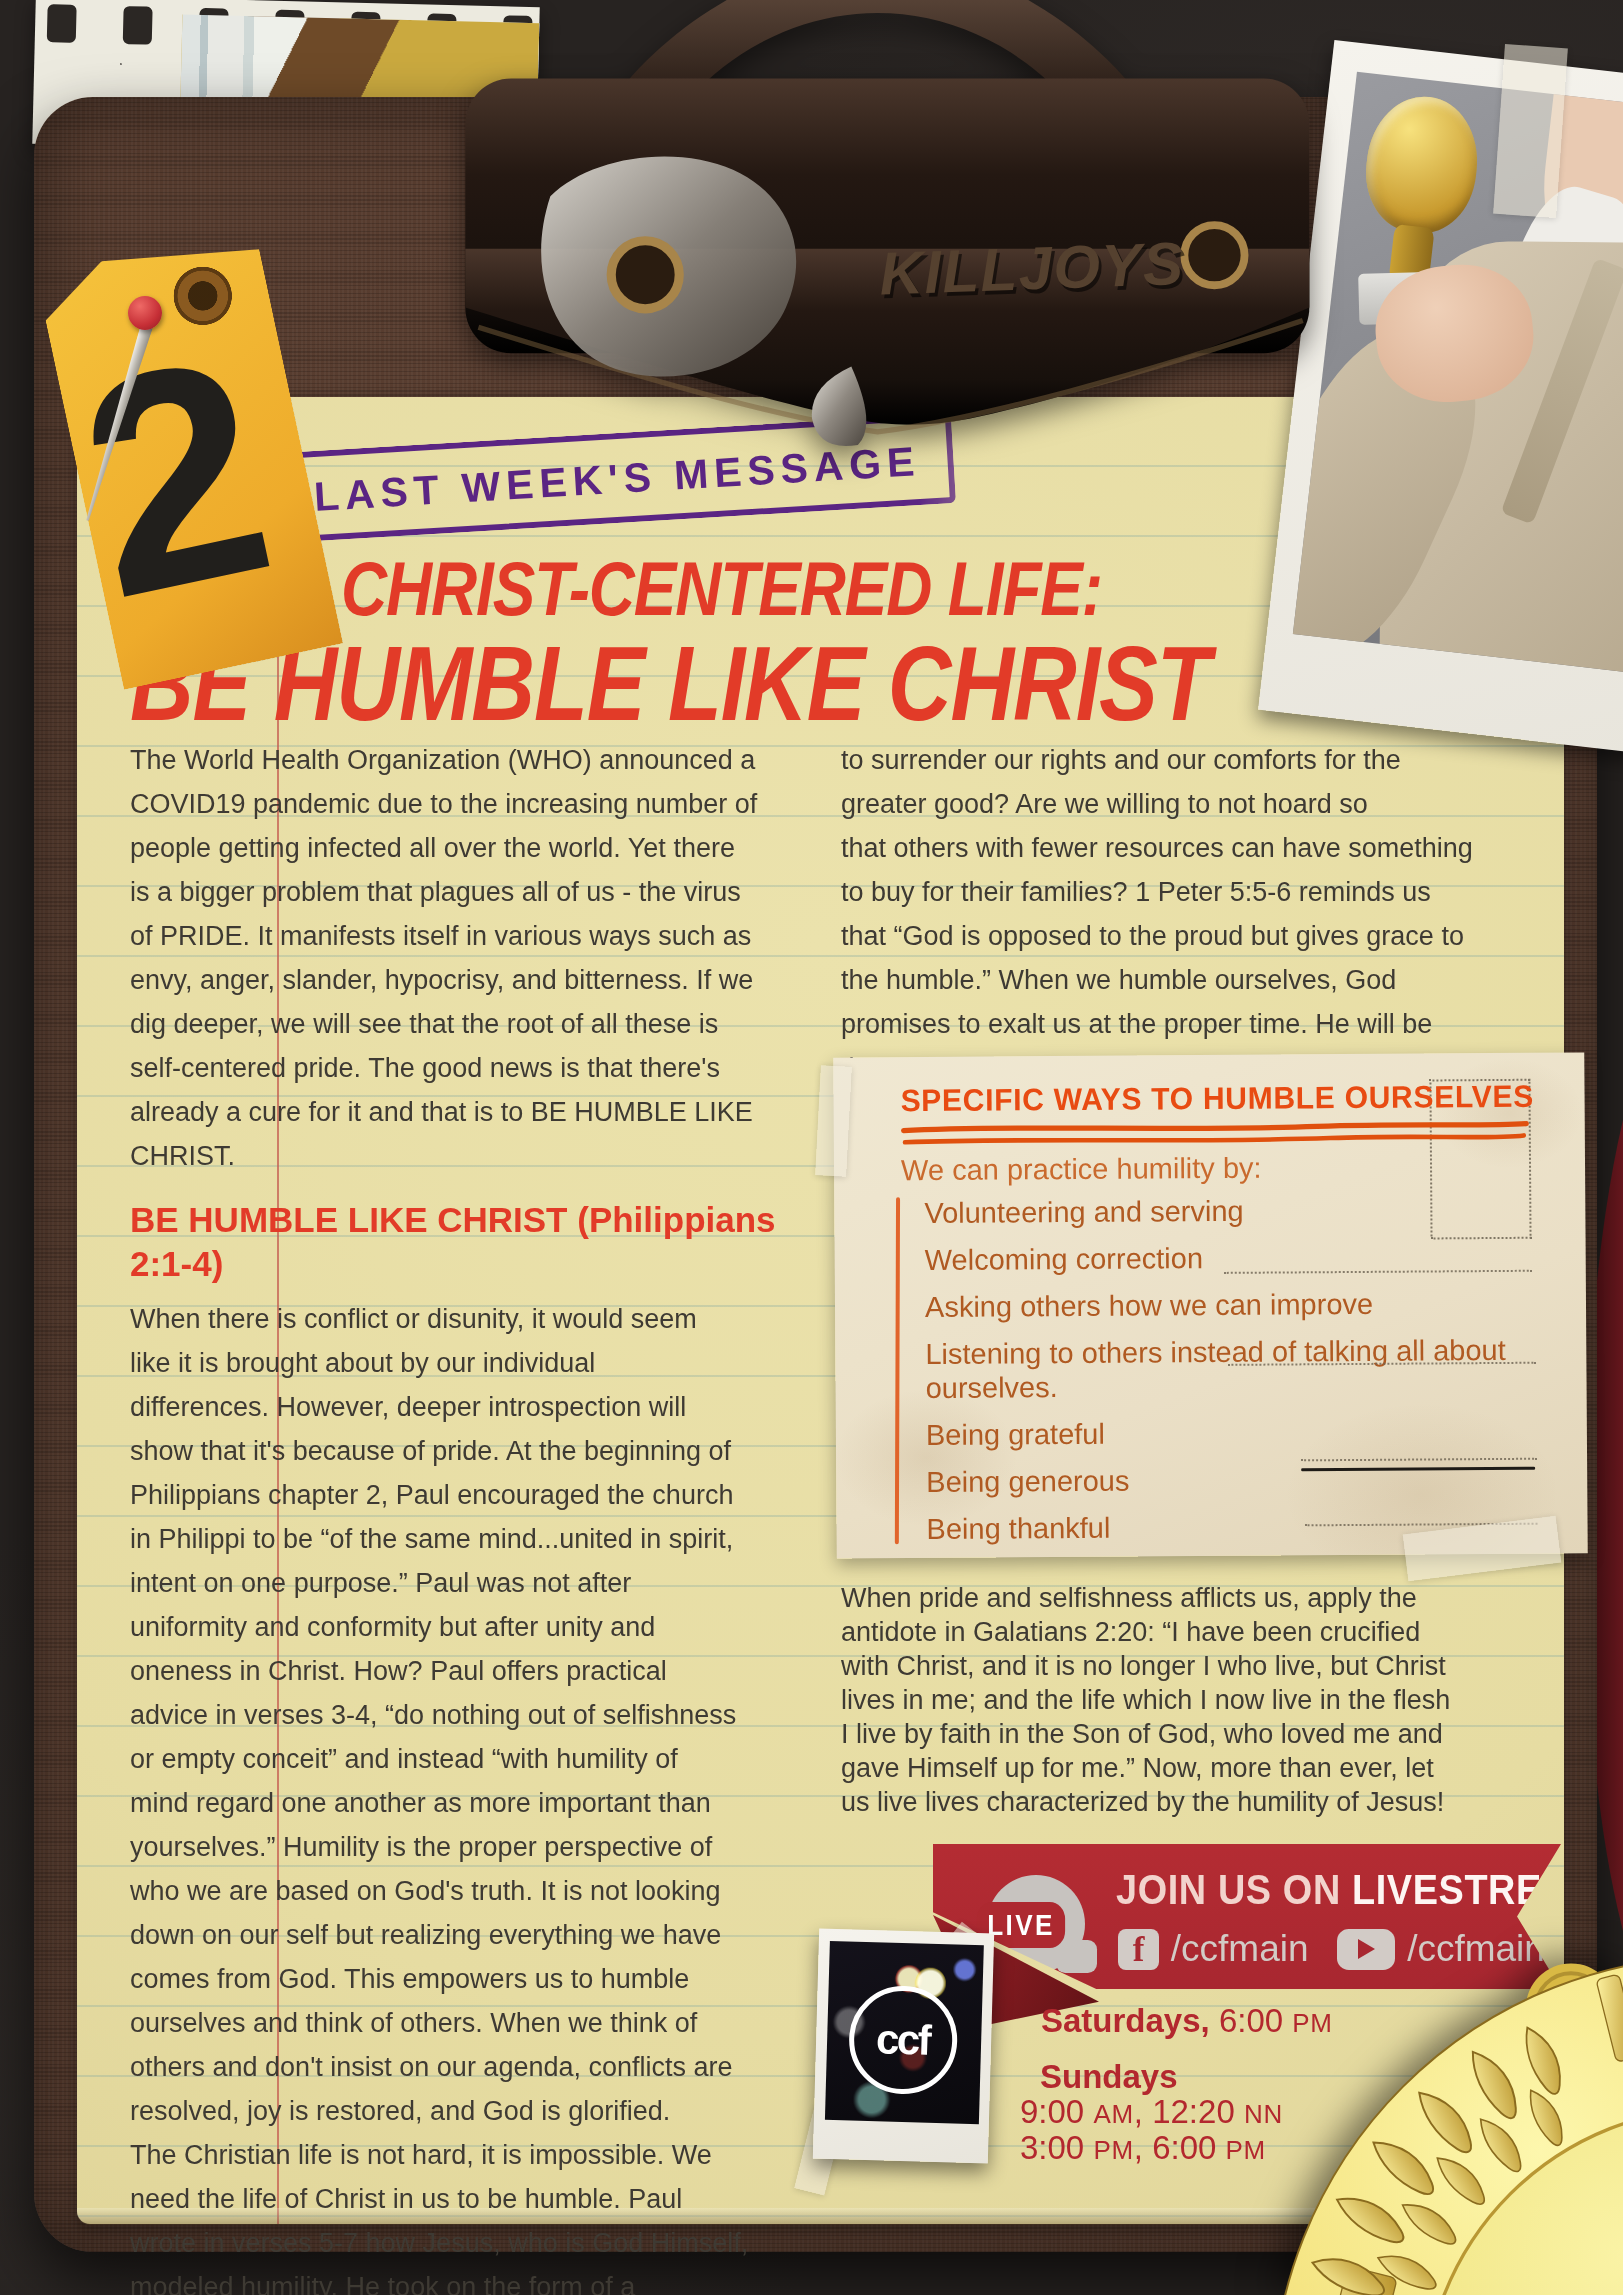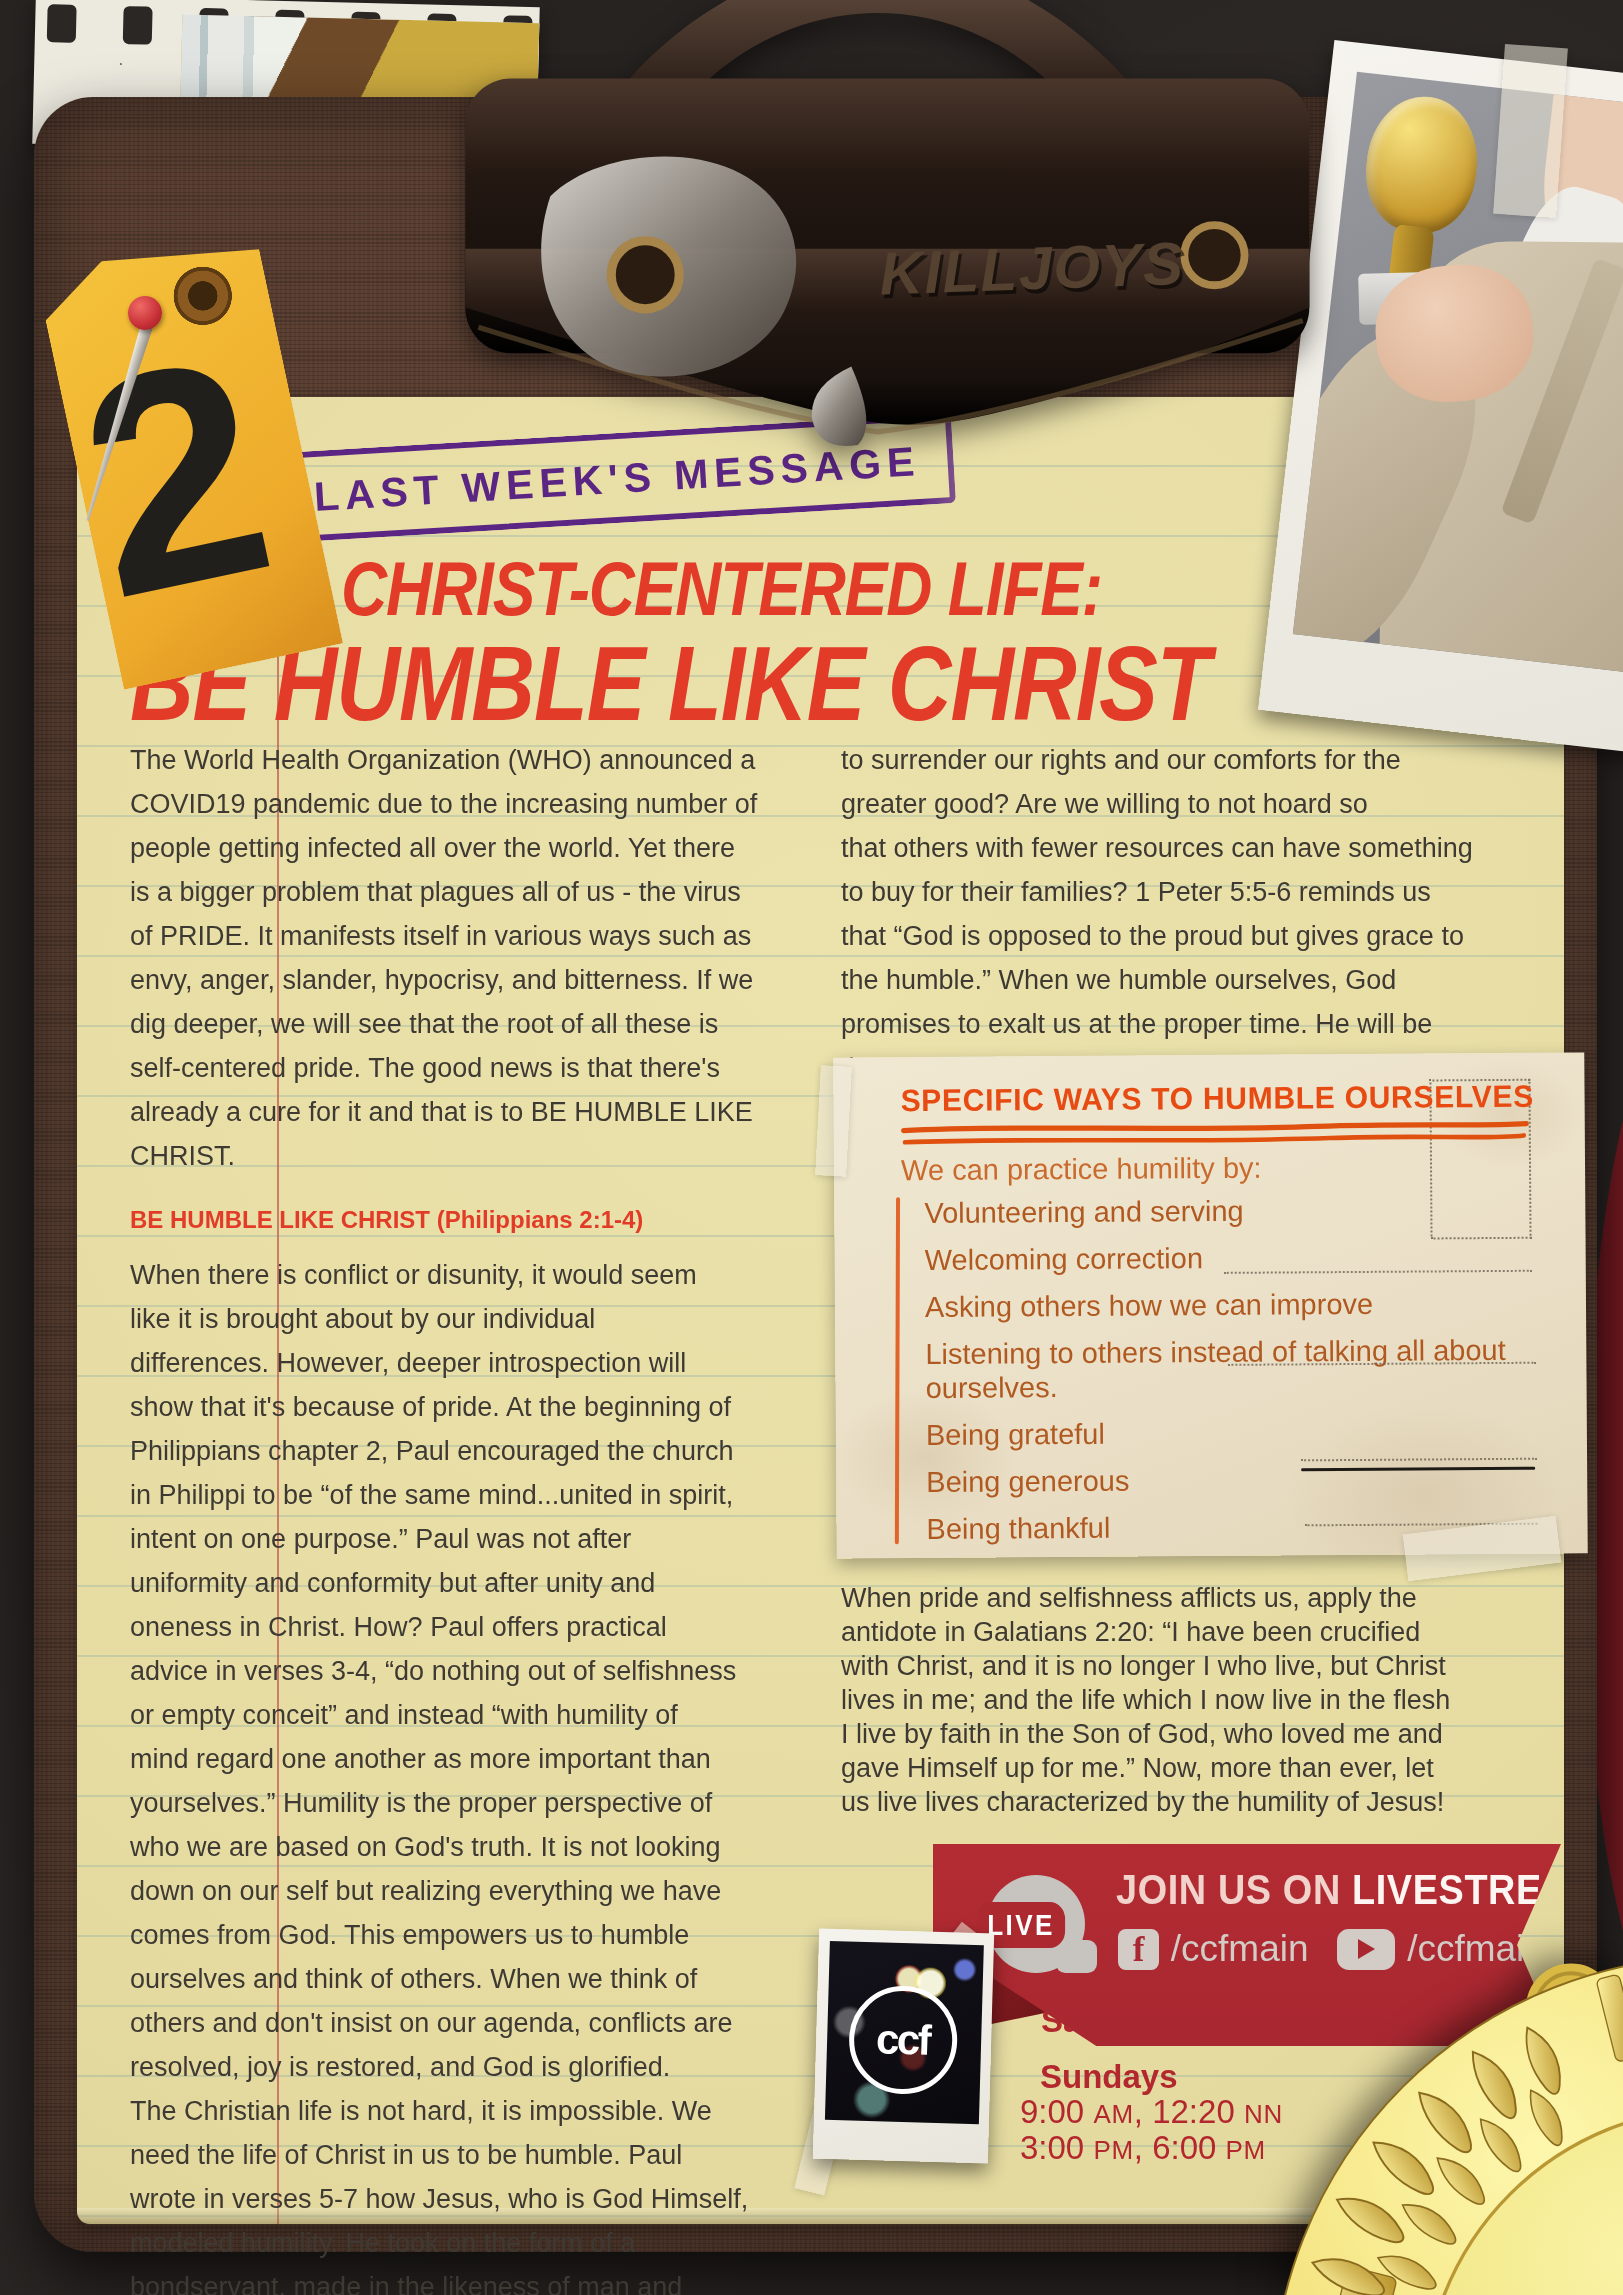--- a/index.html
+++ b/index.html
@@ -58,21 +58,21 @@
     -webkit-mask-image:radial-gradient(circle at 30% 40%, black 92%, rgba(0,0,0,.75));}
 
   
   .title{left:130px;top:551px;z-index:6;color:#e23b28;font-style:italic;font-weight:800;line-height:1.0;}
   .title .l1{font-size:76px;transform:scaleX(.84);transform-origin:left top;letter-spacing:-1.3px;}
   .title .l2{font-size:105px;transform:scaleX(.84);transform-origin:left top;letter-spacing:-1.3px;margin-top:3.9px;}
 
   
   .col{z-index:6;font-size:27px;line-height:44px;color:#3e3a33;}
   .col .para{white-space:pre-line;}
-  .col .h{color:#e23b28;font-weight:bold;font-size:24px;margin:19.6px 0 11.8px 0;}
+  .col .h{color:#e23b28;font-weight:bold;font-size:35px;margin:19.6px 0 11.8px 0;}
   .col-left{left:130px;top:738px;width:668px;}
   .col-right{left:841px;top:738px;width:674px;}
   .p5{left:841px;top:1581px;width:694px;z-index:6;font-size:27px;line-height:34px;color:#3e3a33;white-space:pre-line;}
 
   
   .card{left:835px;top:1055px;width:751px;height:501px;z-index:6;transform:rotate(-.4deg);
     background:
       radial-gradient(196px 131px at 78% 88%, rgba(133,94,43,.10), transparent 70%),
       radial-gradient(131px 98px at 12% 80%, rgba(133,94,43,.12), transparent 70%),
       radial-gradient(105px 79px at 90% 12%, rgba(133,94,43,.10), transparent 70%),
@@ -85,21 +85,21 @@
   .card .vline{position:absolute;left:60px;top:140px;height:347px;width:3.9px;background:#e0561a;border-radius:2.6px;transform:rotate(.6deg);opacity:.9;}
   .card ul{position:absolute;left:90px;top:139px;margin:0;padding:0;list-style:none;font-size:29px;line-height:34px;color:#b05a22;}
   .card ul li{margin-bottom:13px;white-space:pre-line;}
   .dot{position:absolute;border-top:2.6px dotted #6e6453;opacity:.8;}
   .solidline{position:absolute;height:3.3px;background:#1e1b17;border-radius:1.3px;}
 
   
   .tape{background:rgba(238,233,219,.55);box-shadow:0 1.3px 6.5px rgba(0,0,0,.15);z-index:7;}
 
   
-  .banner{left:933px;top:1844px;width:628px;height:202px;z-index:7;
+  .banner{left:933px;top:1844px;width:628px;height:145px;z-index:7;
     background:linear-gradient(180deg,#b42c33 0%, #a82730 100%);
     clip-path:polygon(0 0, 100% 0, 93% 50%, 100% 100%, 26% 100%, 0 47%);
     filter:drop-shadow(0 6.5px 11.8px rgba(0,0,0,.25));}
   .banner-tail{left:933px;top:1915px;width:166px;height:114px;z-index:6;
     background:linear-gradient(120deg,#9c2128, #5f1215);
     clip-path:polygon(0 0, 31% 97%, 100% 76%);}
   .livecircle{position:absolute;left:54px;top:31px;width:98px;height:98px;border-radius:50%;background:#c7c3bf;}
   .livetail{position:absolute;left:123px;top:96px;width:41px;height:33px;border-radius:9.2px;background:#c7c3bf;}
   .livebadge{position:absolute;left:39px;top:58px;width:98px;height:46px;border-radius:17px;background:#ad2930;
     color:#fff;font-weight:bold;font-size:29px;letter-spacing:2.6px;display:flex;align-items:center;justify-content:center;transform:scaleX(.9);}

